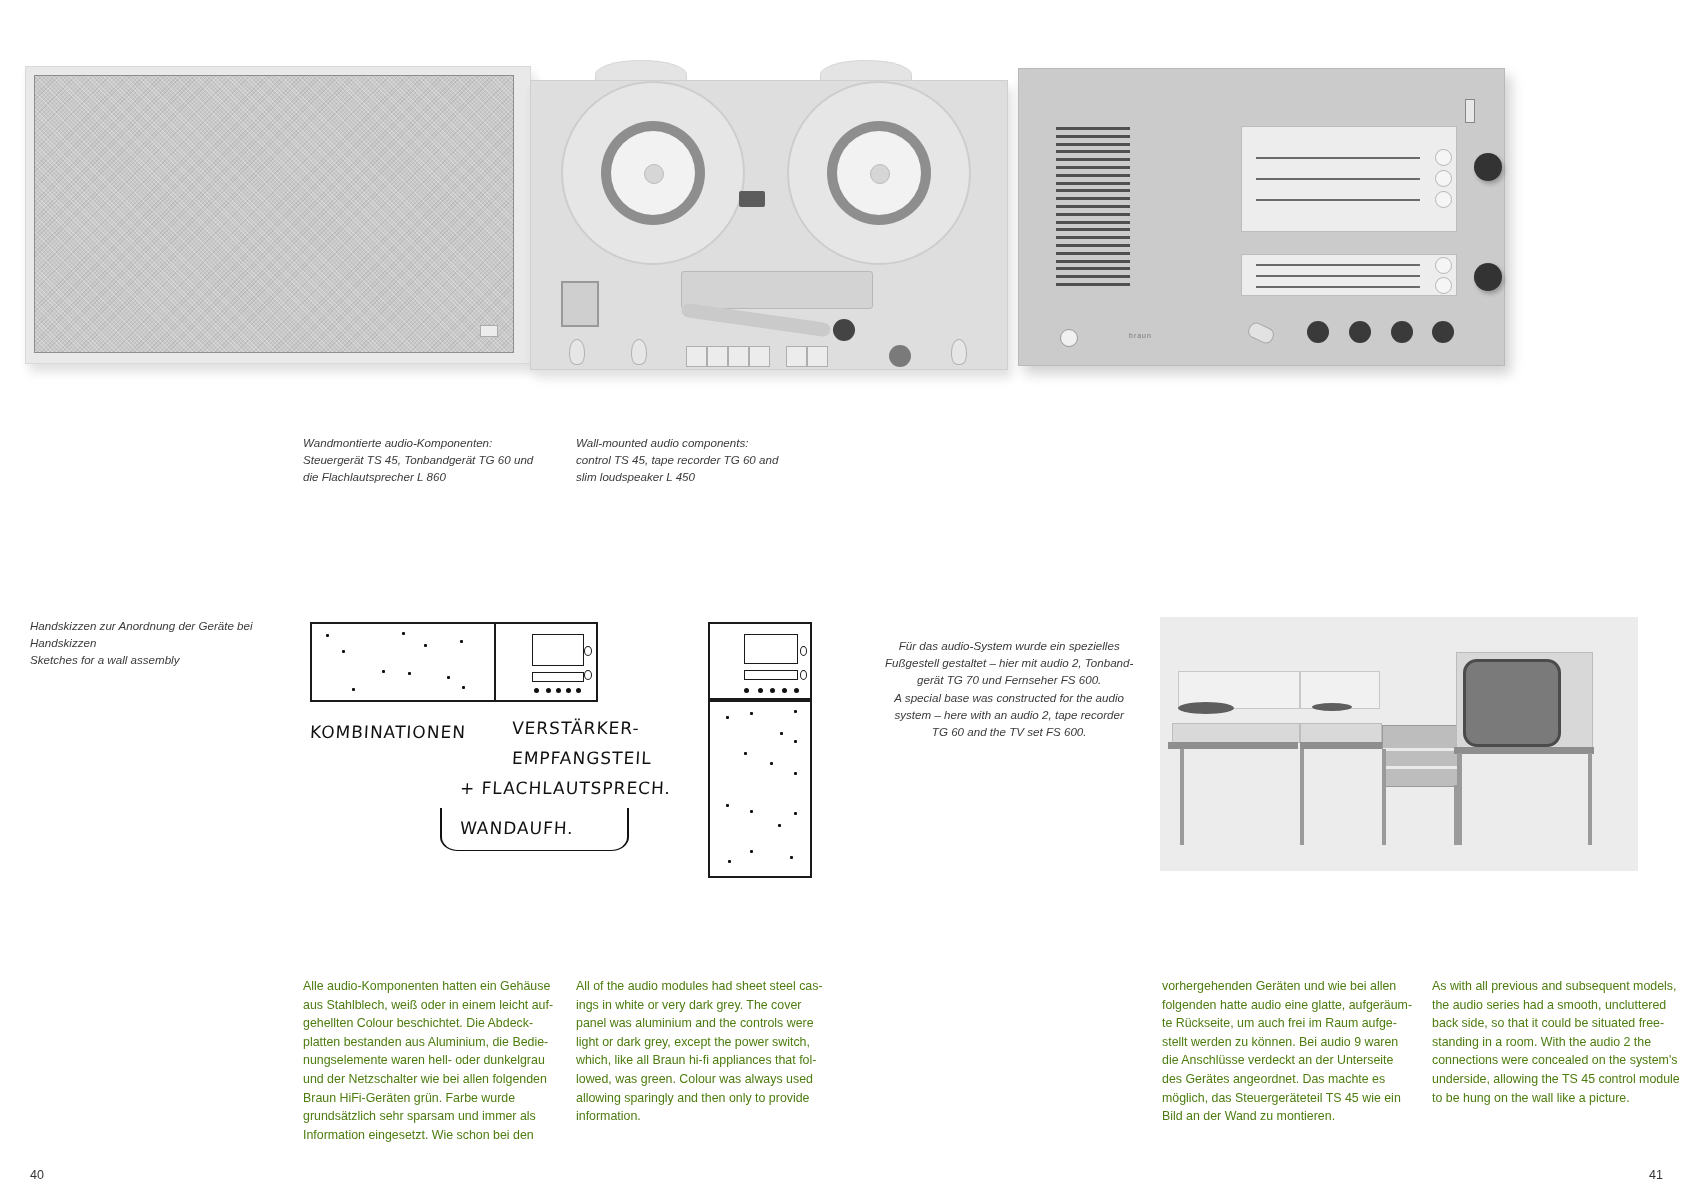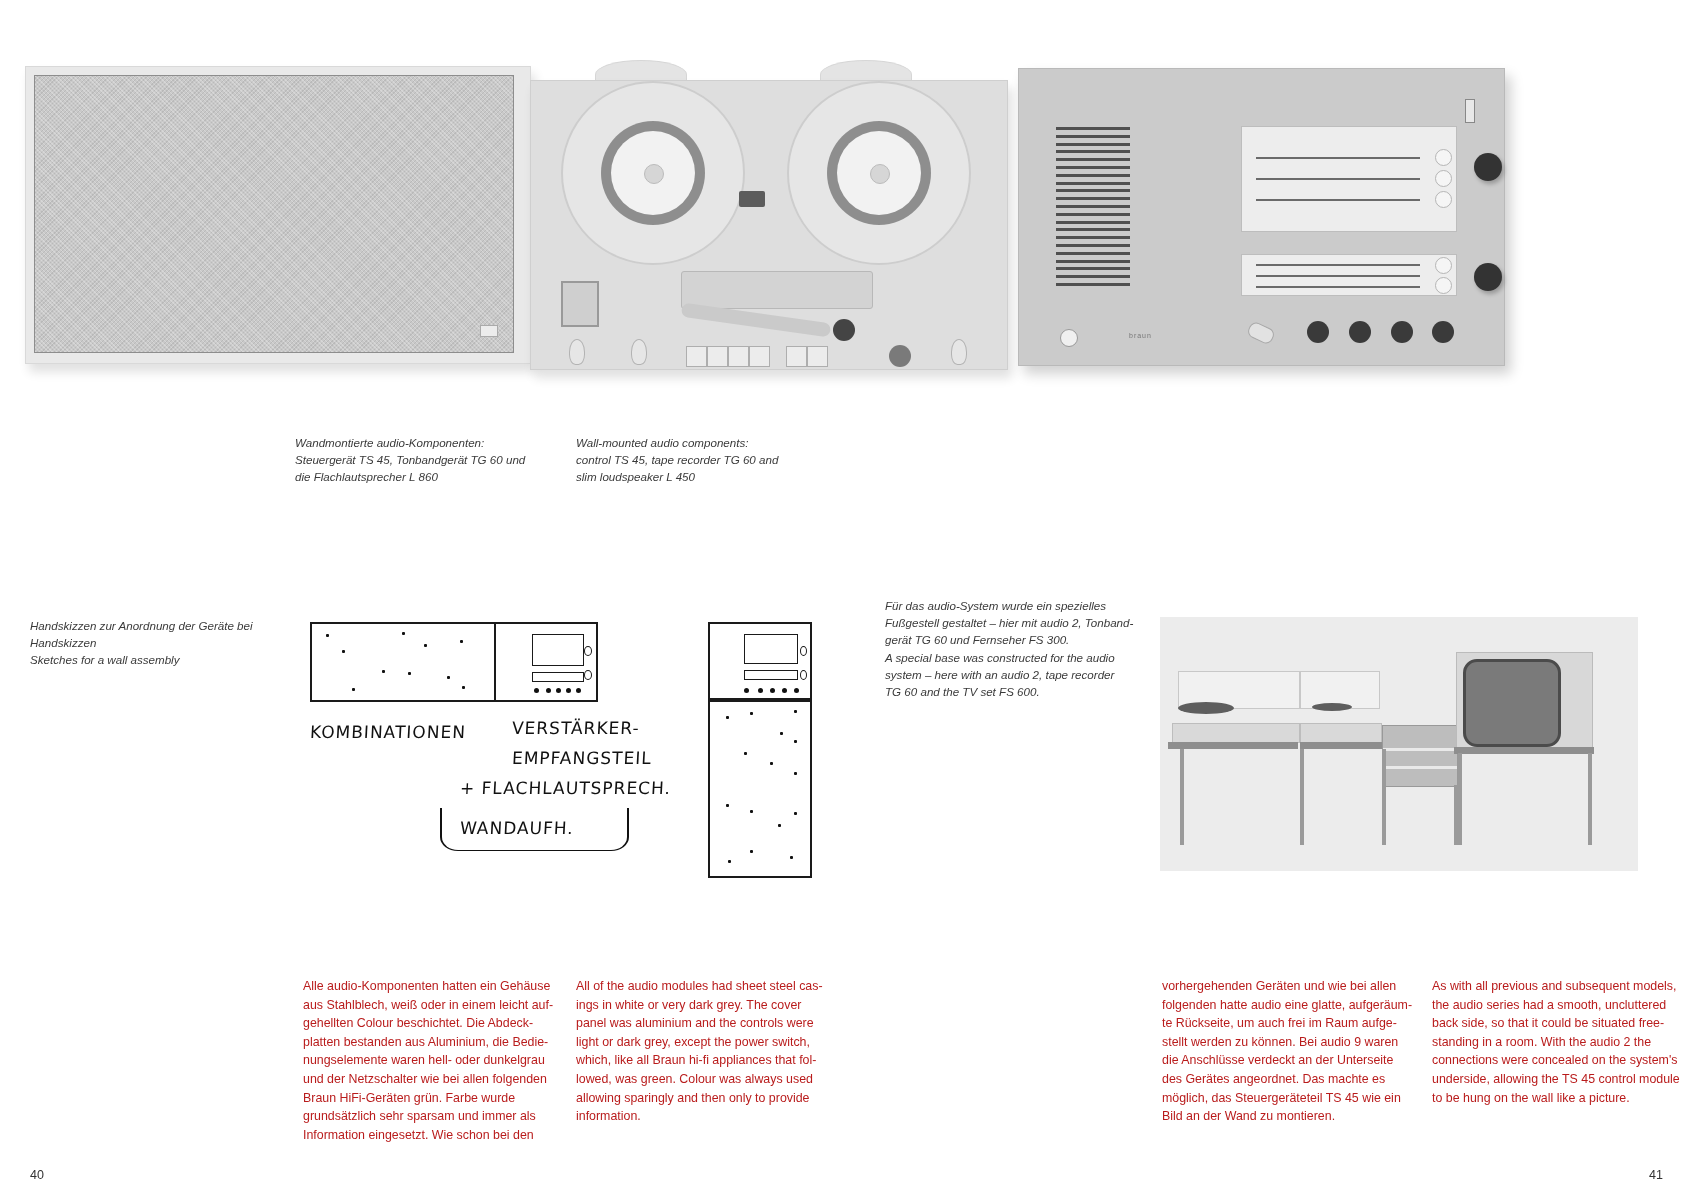--- a/index.html
+++ b/index.html
@@ -1,20 +1,20 @@
 <!DOCTYPE html>
 <html><head>
 <meta charset="utf-8">
 <style>
   html, body { margin:0; padding:0; background:#ffffff; }
   body { width:1700px; height:1202px; position:relative; overflow:hidden;
          font-family:"Liberation Sans", sans-serif; color:#2a2a2a; }
   .abs { position:absolute; }
   .caption { font-style:italic; font-size:11.6px; line-height:17.2px; color:#3a3a3a; }
-  .body-text { font-size:12.4px; line-height:18.6px; color:#b91c1c; width:270px; }
+  .body-text { font-size:12.4px; line-height:18.6px; color:#4d7c0f; width:270px; }
   .line { display:block; white-space:nowrap; }
   .pagenum { font-size:12.5px; color:#333; }
 
   
   .top-photo { left:25px; top:60px; width:1480px; height:315px; }
   .speaker { left:0; top:6px; width:504px; height:296px; background:#e9e9e9;
              border:1px solid #d9d9d9; box-shadow: 4px 8px 10px rgba(0,0,0,0.12);}
   .speaker-grille { position:absolute; left:8px; top:8px; right:16px; bottom:10px;
      background-color:#c9c9c9;
      background-image: repeating-linear-gradient(45deg, rgba(255,255,255,0.25) 0 1px, transparent 1px 3px),
@@ -160,21 +160,21 @@
     <div class="power-btn"></div>
     <div class="brand">braun</div>
     <div class="selector"></div>
     <div class="small-knob" style="left:288px;"></div>
     <div class="small-knob" style="left:330px;"></div>
     <div class="small-knob" style="left:372px;"></div>
     <div class="small-knob" style="left:413px;"></div>
   </div>
 </div>
 
-<div class="abs caption" style="left:295px;top:434px;">
+<div class="abs caption" style="left:303px;top:434px;">
   <span class="line">Wandmontierte audio-Komponenten:</span>
   <span class="line">Steuergerät TS 45, Tonbandgerät TG 60 und</span>
   <span class="line">die Flachlautsprecher L 860</span>
 </div>
 <div class="abs caption" style="left:576px;top:434px;">
   <span class="line">Wall-mounted audio components:</span>
   <span class="line">control TS 45, tape recorder TG 60 and</span>
   <span class="line">slim loudspeaker L 450</span>
 </div>
 
@@ -239,24 +239,24 @@
     <div class="sk-dot" style="left:80px;top:156px;"></div>
   </div>
   <div class="sk-label" style="left:10px;top:104px;">KOMBINATIONEN</div>
   <div class="sk-label" style="left:212px;top:100px;">VERSTÄRKER-</div>
   <div class="sk-label" style="left:212px;top:130px;">EMPFANGSTEIL</div>
   <div class="sk-label" style="left:160px;top:160px;">+ FLACHLAUTSPRECH.</div>
   <div class="sk-paren"></div>
   <div class="sk-label" style="left:160px;top:200px;">WANDAUFH.</div>
 </div>
 
-<div class="abs caption" style="left:885px;top:597px;">
+<div class="abs caption" style="left:885px;top:637px;text-align:center;">
   <span class="line">Für das audio-System wurde ein spezielles</span>
   <span class="line">Fußgestell gestaltet – hier mit audio 2, Tonband-</span>
-  <span class="line">gerät TG 60 und Fernseher FS 300.</span>
+  <span class="line">gerät TG 70 und Fernseher FS 600.</span>
   <span class="line">A special base was constructed for the audio</span>
   <span class="line">system – here with an audio 2, tape recorder</span>
   <span class="line">TG 60 and the TV set FS 600.</span>
 </div>
 
 <div class="abs stand-photo">
 
   <div class="hood" style="left:18px;top:54px;width:120px;height:36px;"></div>
   <div class="record" style="left:18px;top:85px;"></div>
   <div class="st-top" style="left:12px;top:106px;width:126px;"></div>

